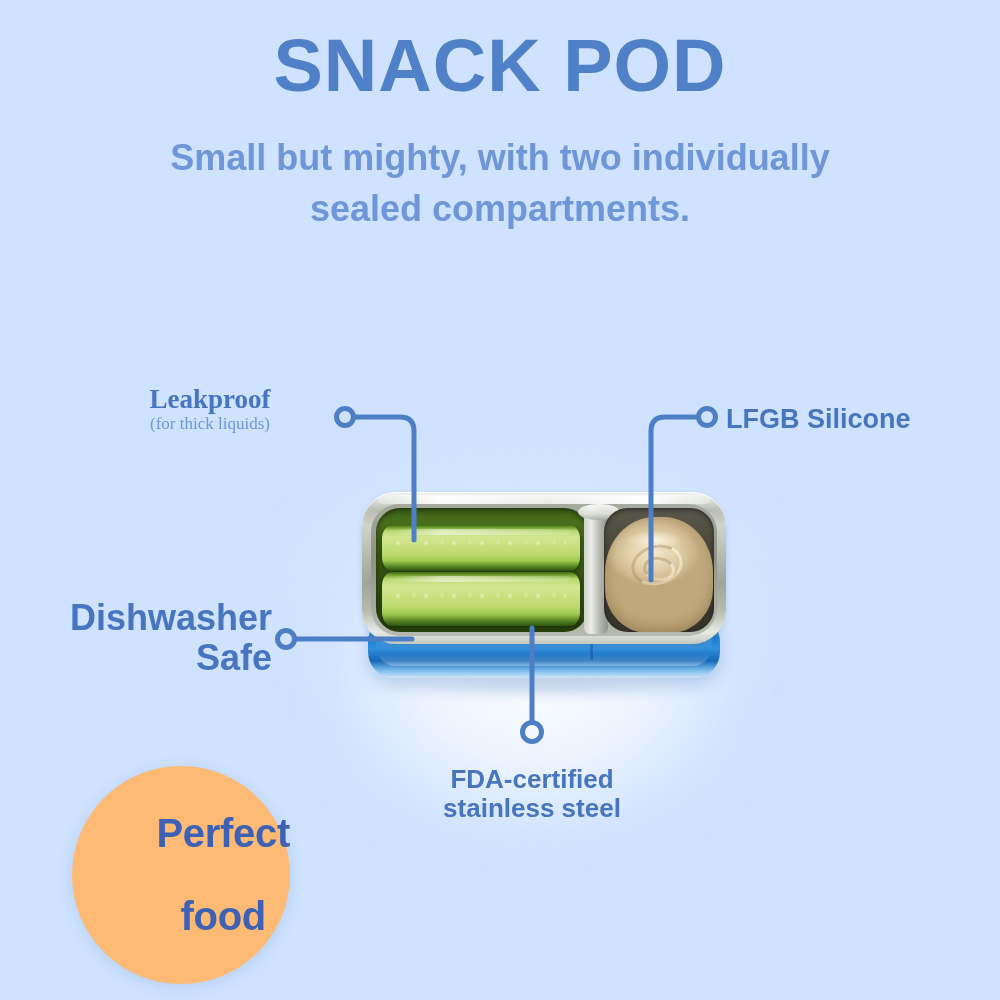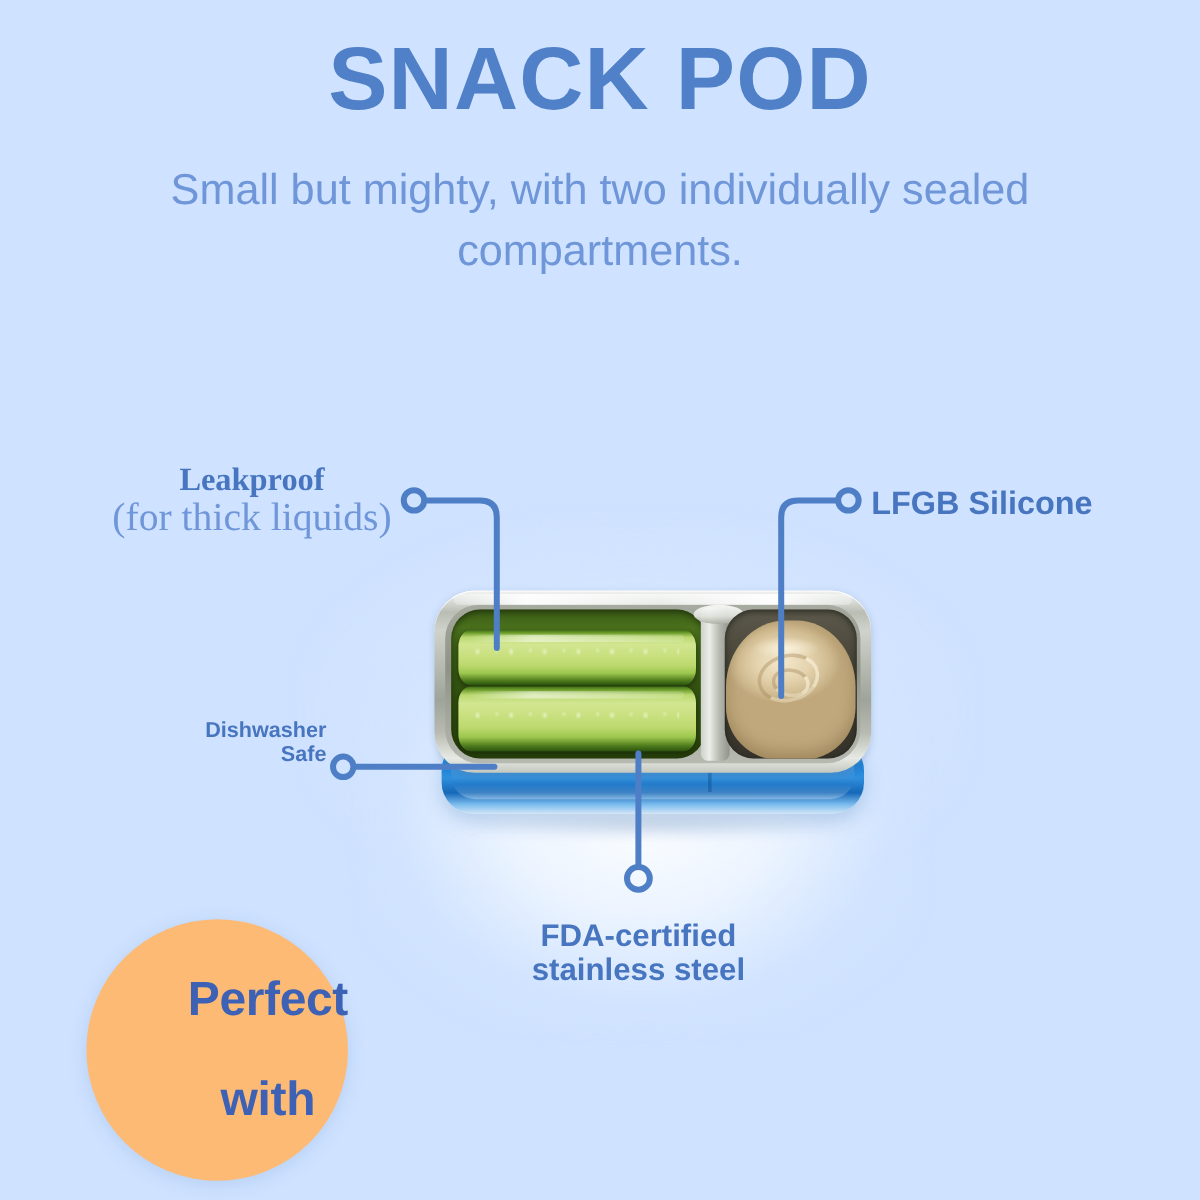--- a/index.html
+++ b/index.html
@@ -64,48 +64,48 @@
     color: #4f80c8;
     line-height: 1.02;
   }
   .subtitle {
     position: absolute;
     left: 110px;
     top: 132px;
     width: 780px;
     text-align: center;
     font-size: 36px;
-    font-weight: normal;
+    font-weight: bold;
     color: #6f96d8;
     line-height: 1.42;
   }
 
   
   .callout {
     position: absolute;
     color: #4f80c8;
     line-height: 1.12;
   }
   .callout .strong {
     font-weight: bold;
     font-size: 27px;
     color: #4775bf;
     display: block;
   }
   .callout .light {
     font-weight: normal;
-    font-size: 33px;
+    font-size: 17px;
     color: #6f96d8;
     display: block;
   }
 
   #callout-leakproof      { left: 60px;  top: 384px; width: 300px; text-align: center; font-family: Liberation Serif, serif; }
   #callout-lfgb           { left: 726px; top: 404px; width: 240px; text-align: left; }
   #callout-dishwasher     { left: 50px;  top: 598px; width: 222px; text-align: right; }
-  #callout-dishwasher .strong { font-size: 18px; }
+  #callout-dishwasher .strong { font-size: 36px; }
   #callout-fda            { left: 412px; top: 765px; width: 240px; text-align: center; }
   #callout-fda .strong    { font-size: 26px; color: #4775bf; }
 
   
   .connectors {
     position: absolute;
     left: 0; top: 0;
     width: 1000px; height: 1000px;
     pointer-events: none;
   }
@@ -446,17 +446,17 @@
 
   <div class="callout" id="callout-fda">
     <span class="strong">FDA-certified</span>
     <span class="strong">stainless steel</span>
   </div>
 
   <div class="badge">
     <div class="badge-text">
       <span>Perfect</span><br>
       <br>
-      <span>with</span>
+      <span>food</span>
     </div>
   </div>
 
 </div>
 
 </body></html>

